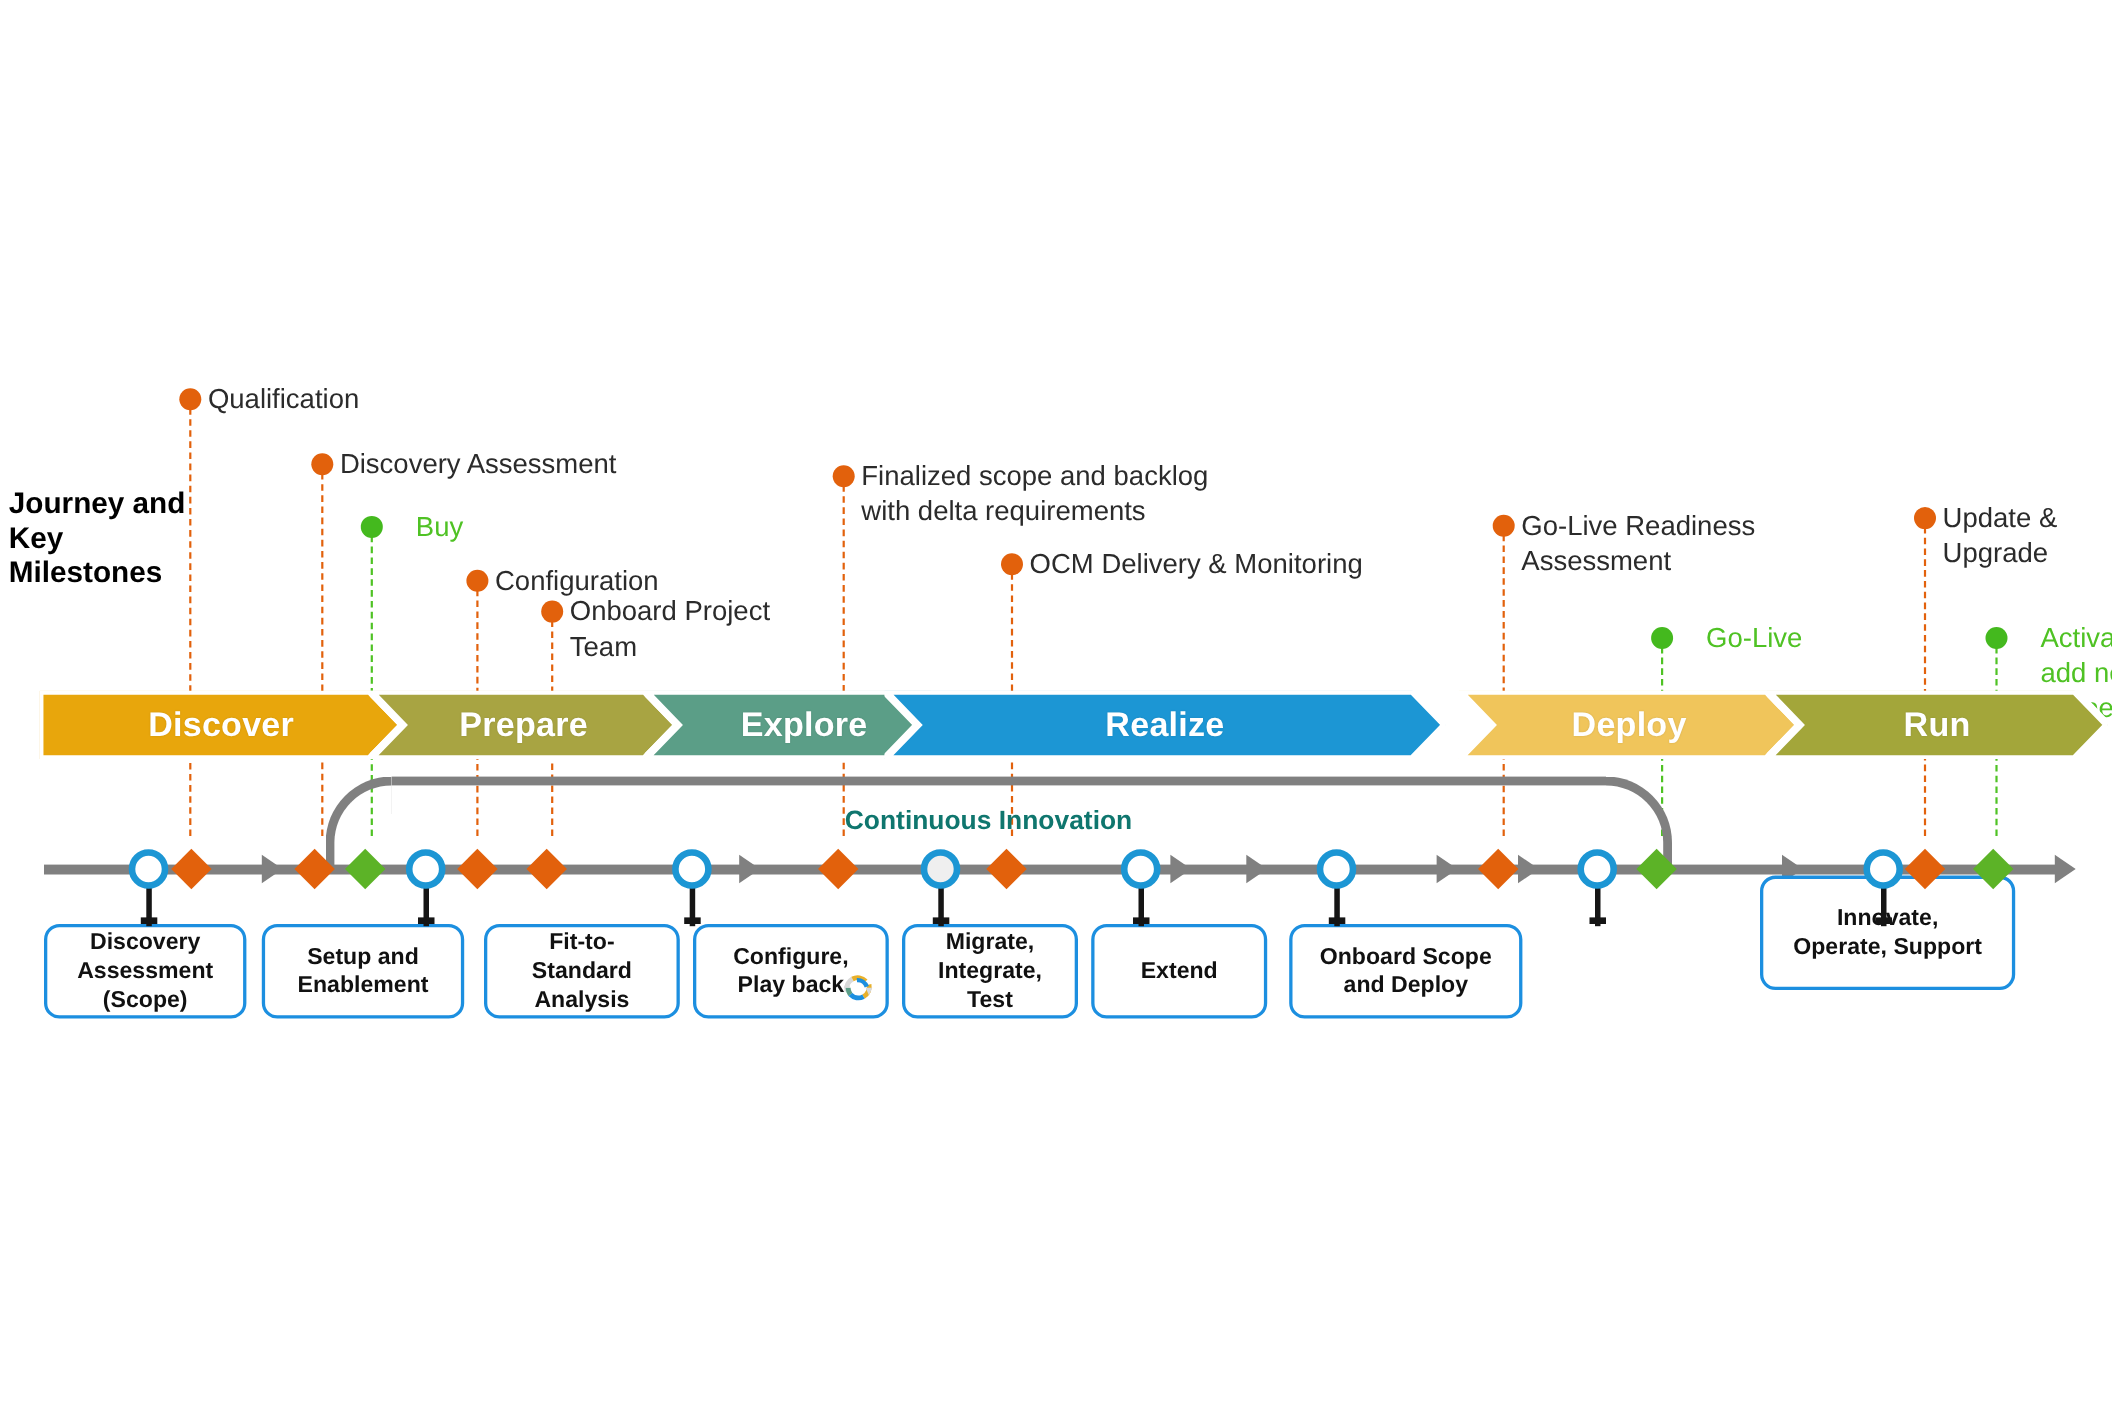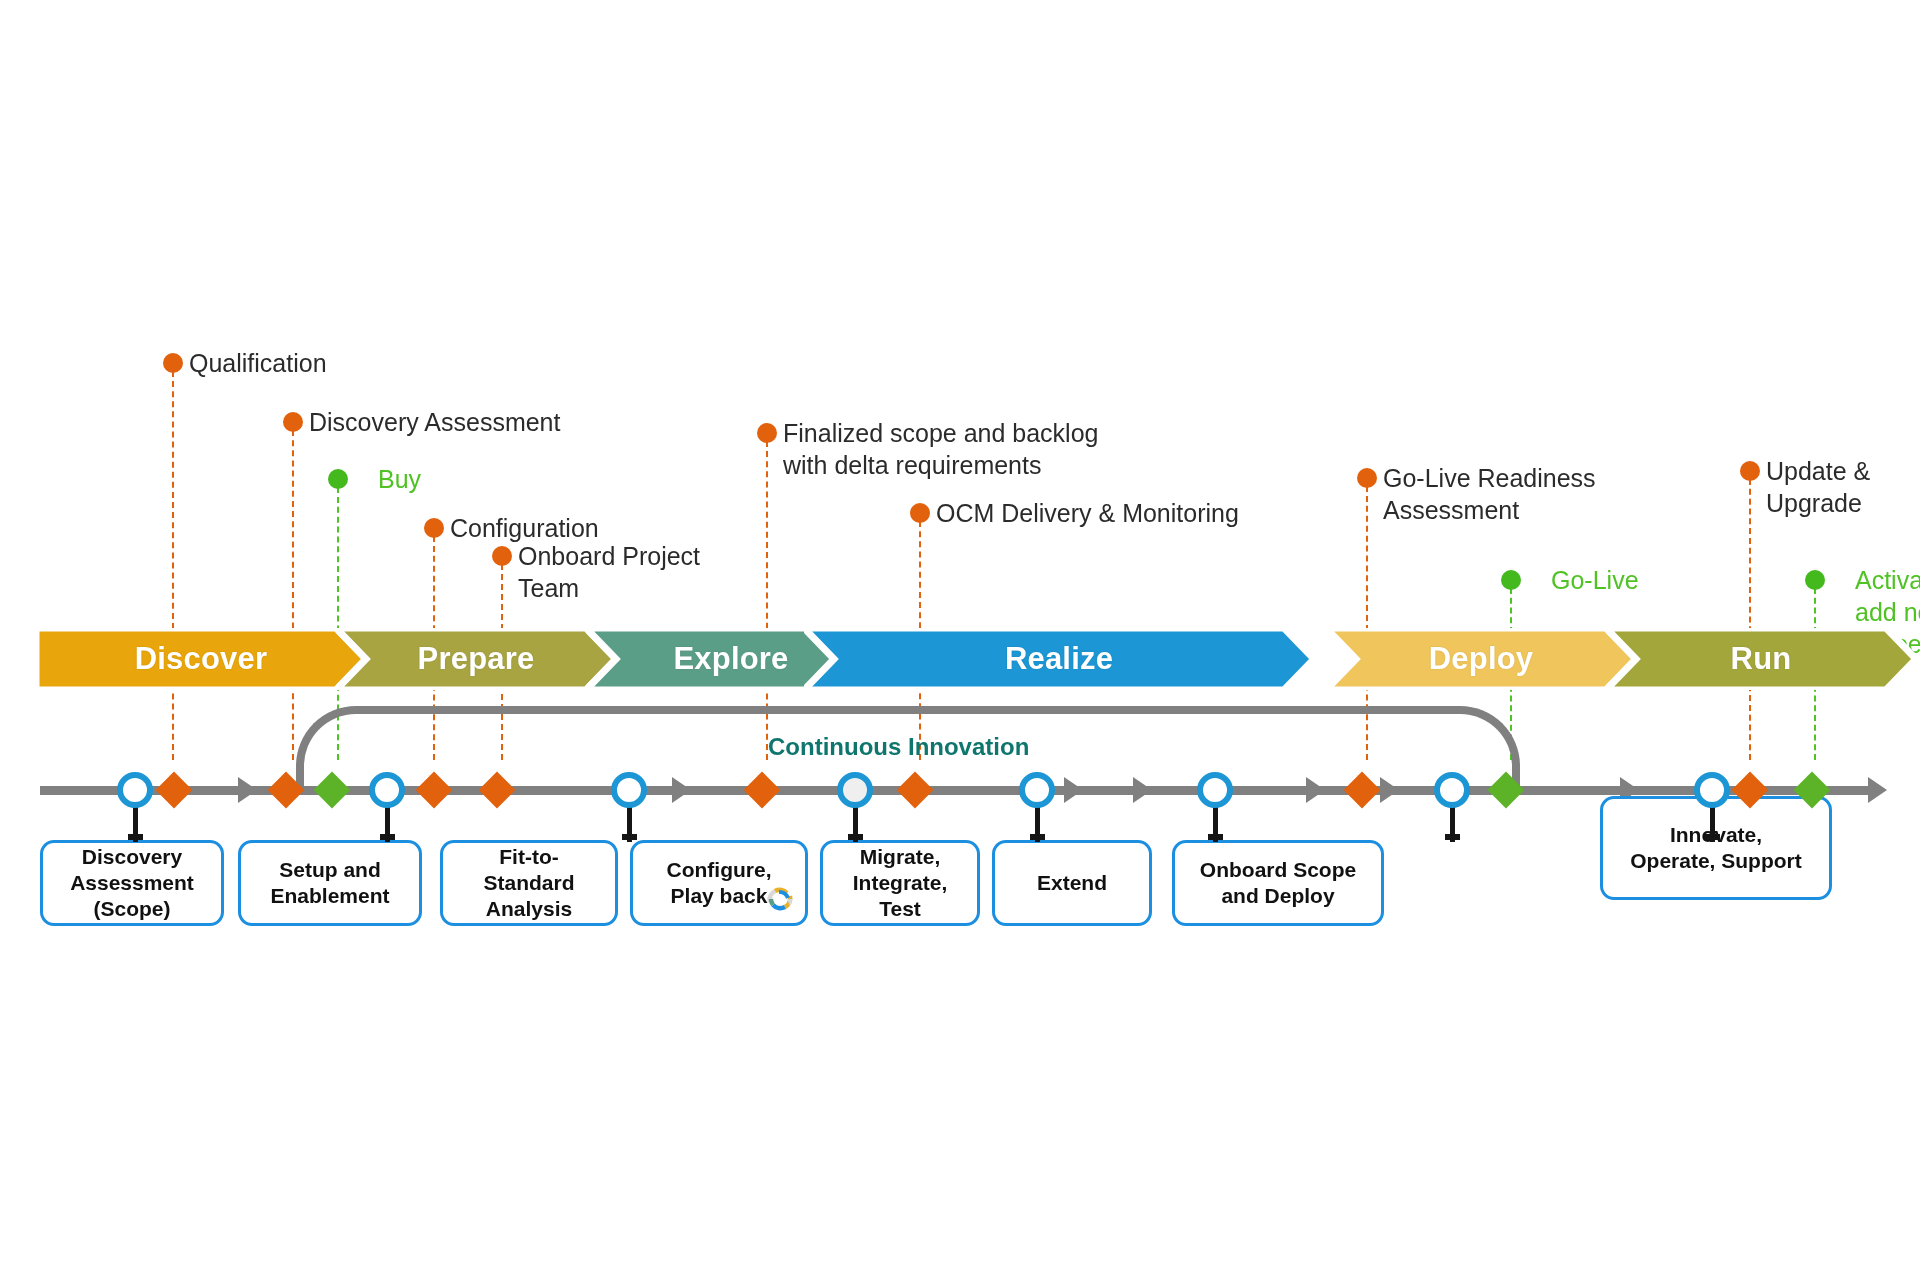--- a/index.html
+++ b/index.html
@@ -131,20 +131,23 @@
     font-size:21px;font-weight:bold;color:#111111;
     line-height:1.24;white-space:pre;
   }
   .cycle-icon{position:absolute;right:8px;bottom:4px;}
 </style>
 </head>
 <body>
 
 <div id="stage">
 
+  <div class="section-title">Journey
+and Key
+Milestones</div>
 
   <div id="milestones-layer">
       <div class="milestone" style="left: 163px; top: 353px;">
         <div class="ms-line" style="top: 18px; height: 389px;"></div>
         <div class="ms-dot orange"></div>
         <div class="ms-label">Qualification</div>
       </div>
       <div class="milestone" style="left: 283px; top: 412px;">
         <div class="ms-line" style="top: 18px; height: 330px;"></div>
         <div class="ms-dot orange"></div>

